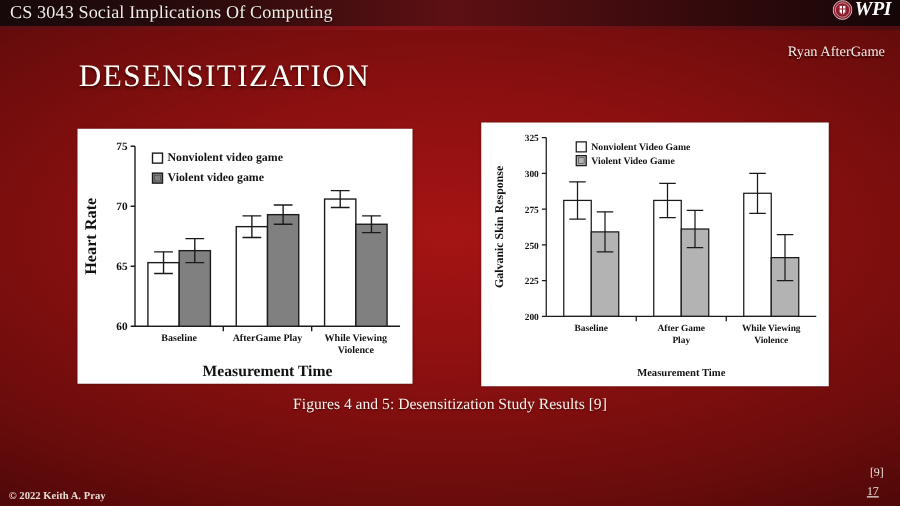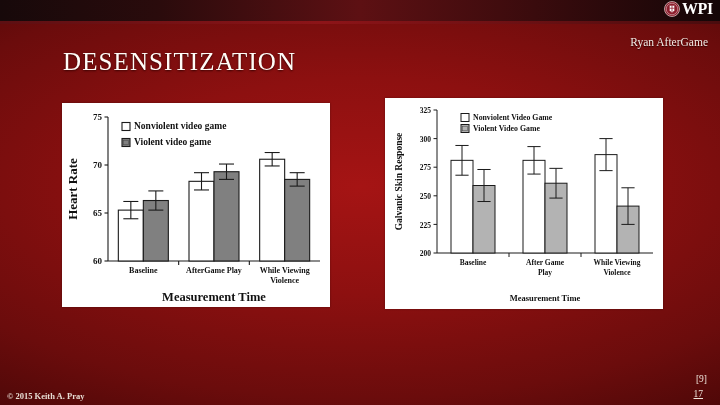--- a/index.html
+++ b/index.html
@@ -26,21 +26,21 @@
   }
   #course-title{
     position:absolute;left:8px;top:2px;
     font-size:14.5px;color:#f3ece6;letter-spacing:.1px;
     text-shadow:0 1px 1px #000;
     white-space:nowrap;
   }
   
   #wpi-logo{
     position:absolute;right:7px;top:1px;height:14px;
-    display:flex;align-items:flex-start;gap:2px;
+    display:flex;align-items:center;gap:2px;font-style:italic;
   }
   #wpi-seal{width:16px;height:16px;display:block;}
   #wpi-word{
     font-family:"Liberation Serif", serif;
     font-size:16px;font-weight:bold;color:#ffffff;line-height:16px;
     letter-spacing:-0.3px;
   }
   
   #author-name{
     position:absolute;right:12px;top:36px;
@@ -82,20 +82,21 @@
     position:absolute;right:17px;bottom:6px;
     font-size:9.5px;color:#efe5dc;text-decoration:underline;
   }
 </style>
 </head>
 <body>
 
 <div id="slide">
 
   <div id="header-bar">
+    <div id="course-title">CS 3043 Social Implications Of Computing</div>
     <div id="wpi-logo">
       <svg id="wpi-seal" viewBox="0 0 32 32">
         <circle cx="16" cy="16" r="15" fill="#8c1d2c"></circle>
         <circle cx="16" cy="16" r="15" fill="none" stroke="#e8d9d9" stroke-width="1.4"></circle>
         <circle cx="16" cy="16" r="11.5" fill="none" stroke="#e8d9d9" stroke-width="1"></circle>
         <path d="M11 9 h10 v10 l-5 5 l-5 -5 z" fill="#ffffff"></path>
         <path d="M11 9 h10 v10 l-5 5 l-5 -5 z" fill="none" stroke="#8c1d2c" stroke-width="0.8"></path>
         <path d="M15.2 9 h1.6 v15 h-1.6 z" fill="#8c1d2c"></path>
         <path d="M11 13.6 h10 v1.5 h-10 z" fill="#8c1d2c"></path>
       </svg>
@@ -213,18 +214,19 @@
           <text x="160" y="203" text-anchor="middle" font-size="8.5" fill="#111" font-weight="bold">Measurement Time</text>
           <rect x="76" y="15.5" width="8" height="8" fill="#ffffff" stroke="#1a1a1a" stroke-width="1"></rect>
           <text x="88" y="22" font-size="7.8" fill="#111" font-weight="bold">Nonviolent Video Game</text>
           <rect x="76" y="26.5" width="8" height="8" fill="#b3b3b3" stroke="#1a1a1a" stroke-width="1"></rect>
           <rect x="77.7" y="28.2" width="4.6" height="4.6" fill="none" stroke="#444" stroke-width="0.5"></rect>
           <text x="88" y="33" font-size="7.8" fill="#111" font-weight="bold">Violent Video Game</text>
         </g>
     </svg>
   </div>
 
-
-  <div id="copyright">© 2015 Keith A. Pray</div>
+  <div id="figure-caption">Figures 4 and 5: Desensitization Study Results [9]</div>
+
+  <div id="copyright">© 2022 Keith A. Pray</div>
   <div id="ref-marker">[9]</div>
   <div id="slide-number">17</div>
 
 </div>
 
 </body></html>

